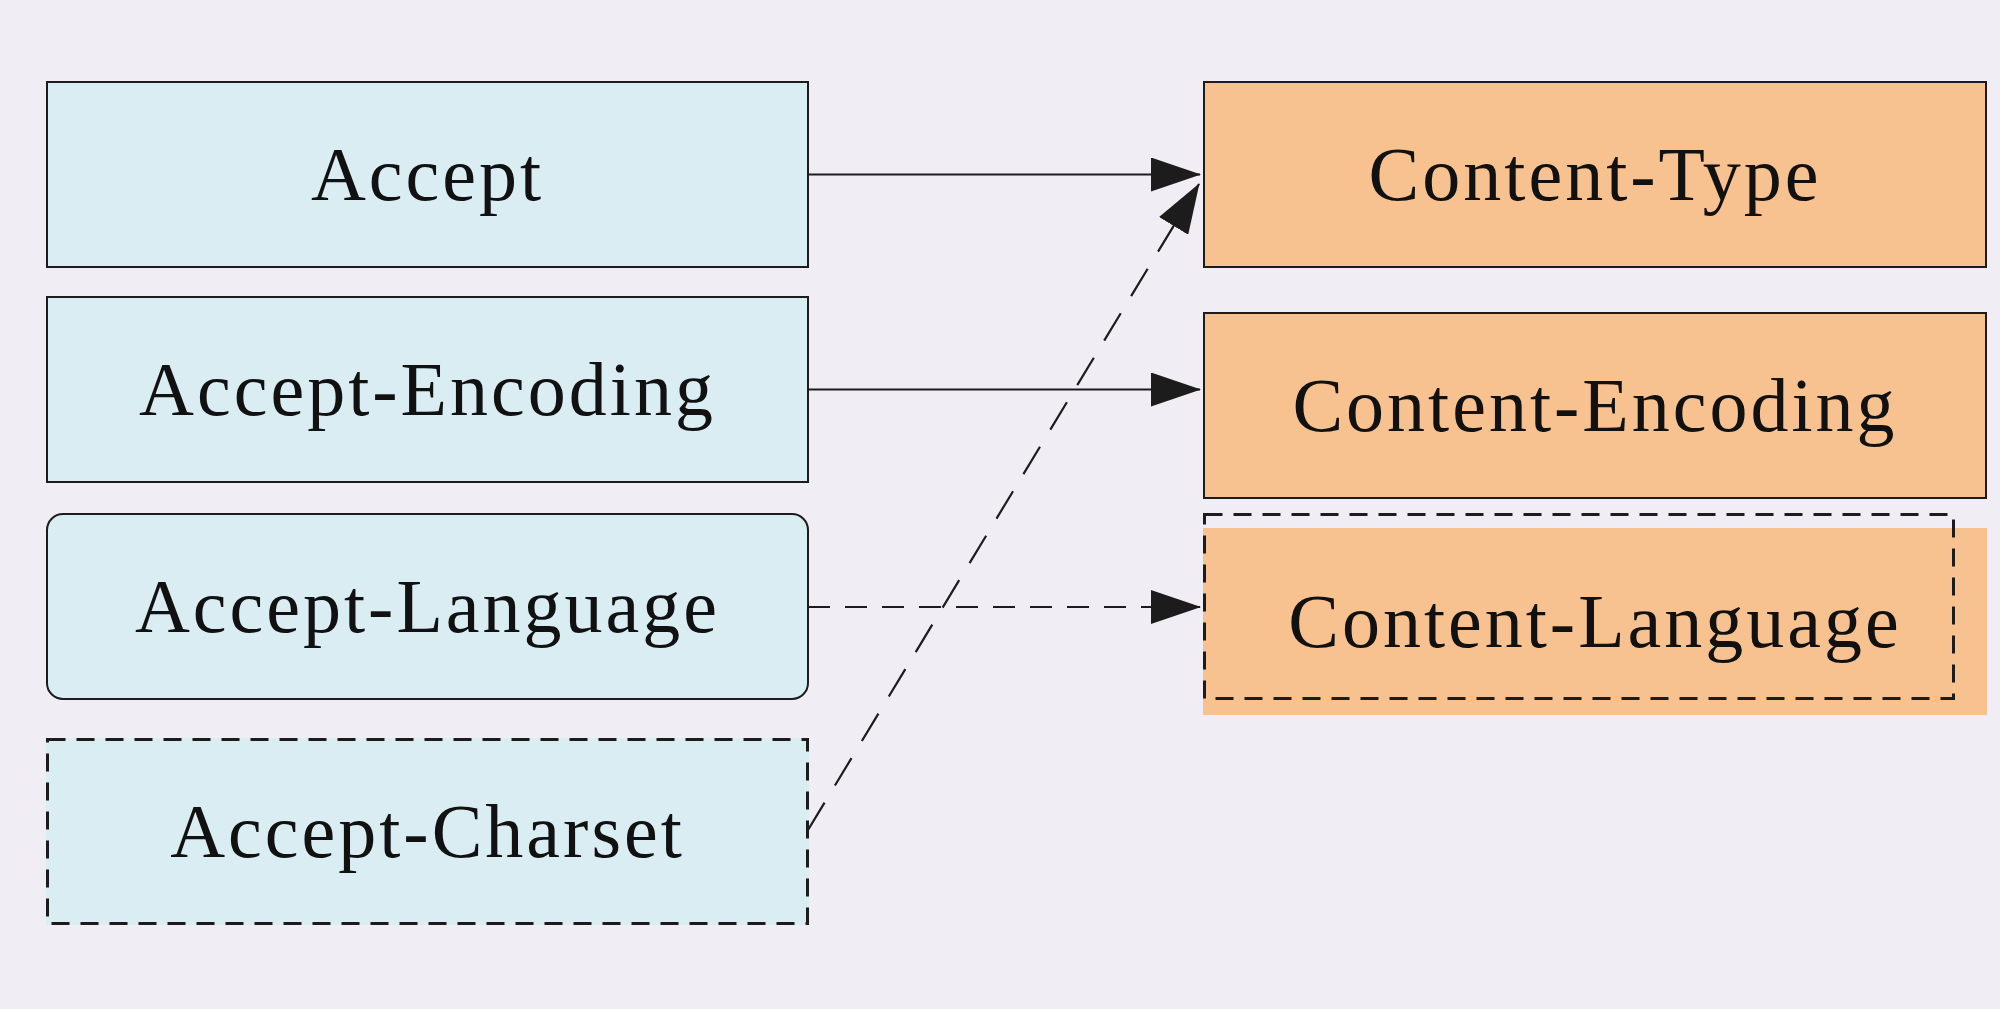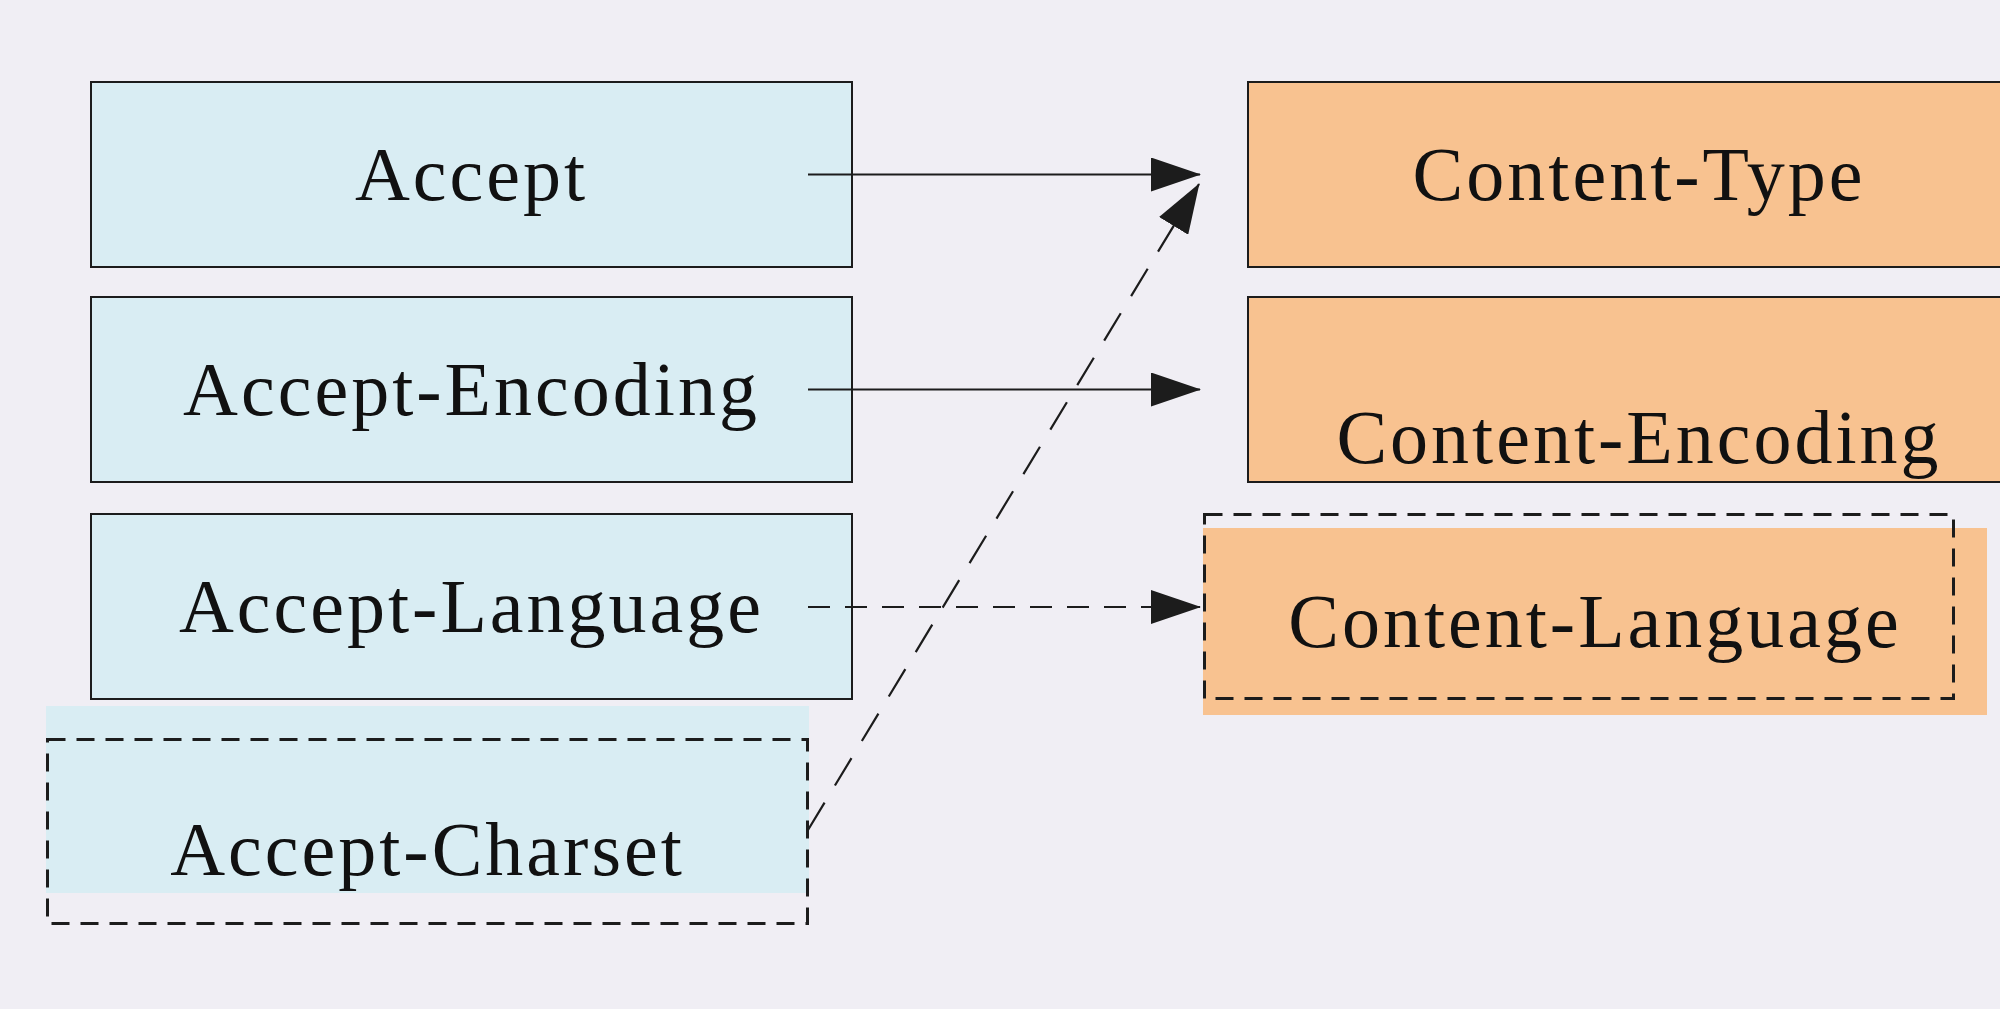--- a/index.html
+++ b/index.html
@@ -25,21 +25,21 @@
     justify-content: center;
   }
   .box .label {
     font-size: 76px;
     letter-spacing: 3px;
     color: #111111;
     white-space: nowrap;
   }
   .req { background: #d9edf3; left: 46px; }
   .resp { background: #f8c290; left: 1203px; width: 784px; }
-  .solid { border: 2px solid #1c1c1c; margin-left: 44px; }
+  .solid { border: 2px solid #1c1c1c; }
   .dashedbox { border: none; } 
   .overlay {
     position: absolute;
     left: 0;
     top: 0;
     width: 2000px;
     height: 1009px;
     pointer-events: none;
   }
 </style>
@@ -47,31 +47,31 @@
 <body>
 
 <div class="canvas">
 
   <div class="box req solid" style="top: 81px;">
     <span class="label">Accept</span>
   </div>
   <div class="box req solid" style="top: 296px;">
     <span class="label">Accept-Encoding</span>
   </div>
-  <div class="box req solid" style="top: 513px;">
+  <div class="box req solid" style="top: 513px; border-radius: 17px;">
     <span class="label">Accept-Language</span>
   </div>
-  <div class="box req dashedbox" style="top: 706px; align-items: flex-end;">
+  <div class="box req dashedbox" style="top: 738px;">
     <span class="label">Accept-Charset</span>
   </div>
 
   <div class="box resp solid" style="top: 81px;">
     <span class="label">Content-Type</span>
   </div>
-  <div class="box resp solid" style="top: 296px; align-items: flex-end;">
+  <div class="box resp solid" style="top: 312px;">
     <span class="label">Content-Encoding</span>
   </div>
   <div class="box resp dashedbox" style="top: 528px;">
     <span class="label">Content-Language</span>
   </div>
 
   <svg class="overlay" viewBox="0 0 2000 1009">
     <defs>
       <marker id="arrowhead" markerUnits="userSpaceOnUse" markerWidth="50" markerHeight="34" refX="49" refY="17" orient="auto">
         <polygon points="0,0 50,17 0,34" fill="#1c1c1c"></polygon>

